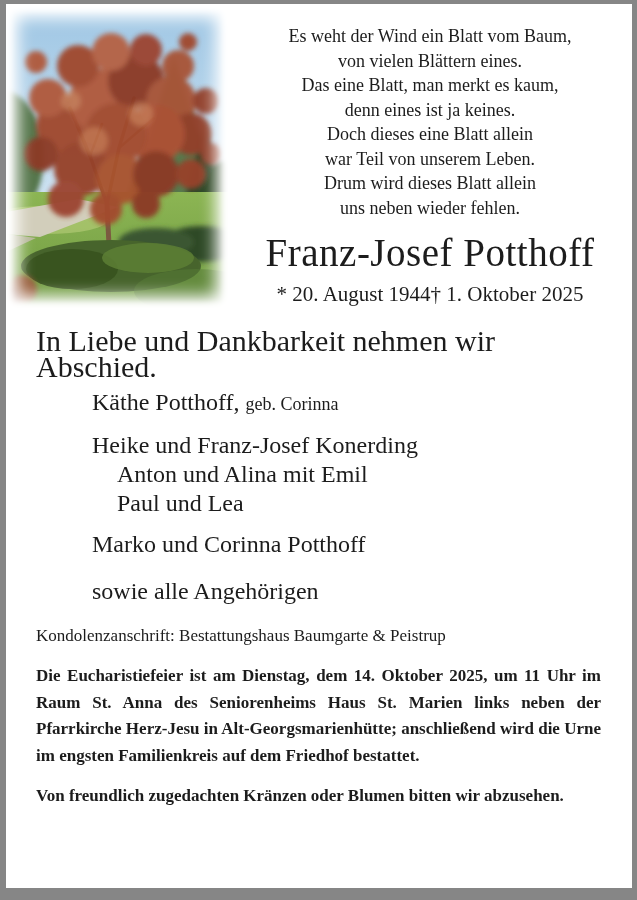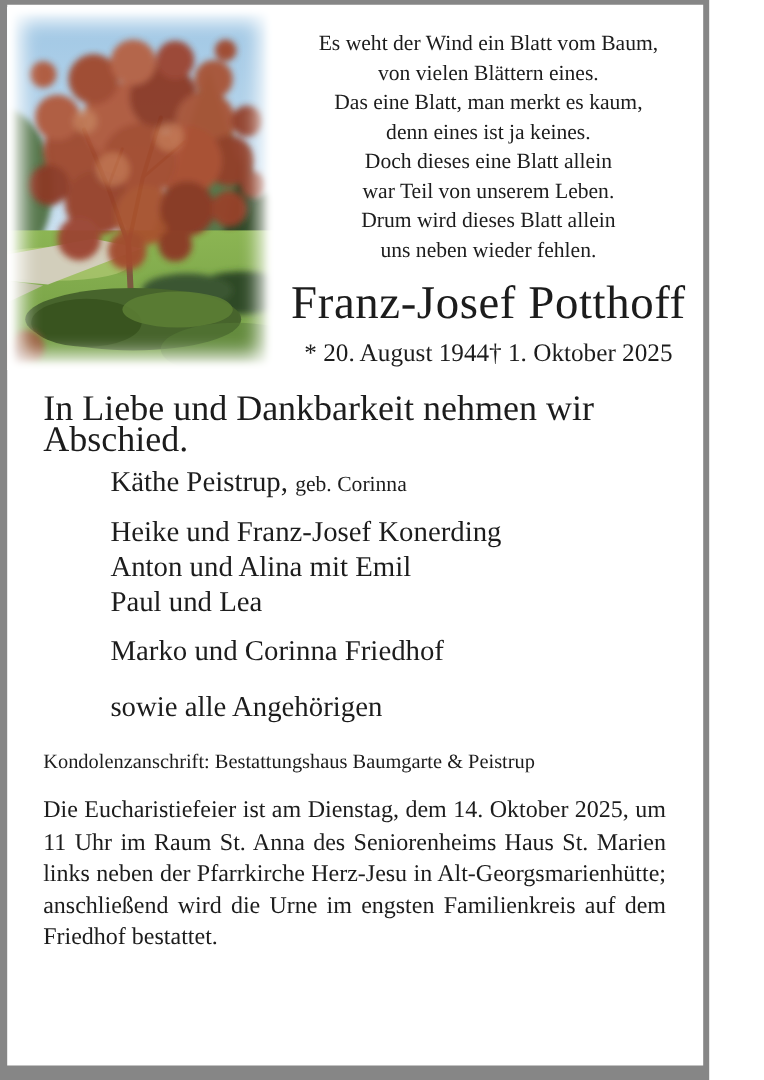--- a/index.html
+++ b/index.html
@@ -1,17 +1,17 @@
 <!DOCTYPE html>
 <html lang="de"><head>
 <meta charset="utf-8">
 <style>
   html,body{margin:0;padding:0;background:#ffffff;}
   .page{
-    width:591px;height:900px;box-sizing:border-box;
+    width:637px;height:900px;box-sizing:border-box;
     border-style:solid;border-color:#868686;
     border-width:4px 5px 12px 6px;
     background:#ffffff;position:relative;overflow:hidden;
     font-family:"Liberation Serif","DejaVu Serif",serif;
     color:#1c1c1c;
   }
   .header{display:flex;height:308px;}
   .photo{
     width:222px;height:302px;margin-top:2px;flex-shrink:0;
     position:relative;background:#ffffff;
@@ -30,26 +30,27 @@
     font-size:39px;font-weight:normal;margin:12px 0 0 0;
     line-height:1.1;white-space:nowrap;letter-spacing:0.5px;
   }
   .dates{margin-top:7px;font-size:21px;display:flex;gap:0;white-space:nowrap;}
   .content{padding:0 31px 0 30px;}
   .intro{font-size:30px;line-height:26px;margin:16px 0 0 0;}
   .mourners{margin:8px 0 0 56px;font-size:24px;line-height:29px;}
   .mourners .group{margin-top:12px;}
   .mourners .group:first-child{margin-top:0;}
   .mourners .group.last{margin-top:18px;}
-  .mourners .child{}
+  .mourners .child{margin-left:25px;}
   .small{font-size:18px;}
   .condolence{font-size:17px;line-height:23px;margin:18px 0 12px 0;}
   .para{
-    font-size:20px;line-height:26.5px;margin:16px 0 0 0;
+    font-size:17px;line-height:26.5px;margin:16px 0 0 0;
     text-align:justify;
+    font-weight:bold;
   }
   .para.flowers{margin-top:14px;}
 </style>
 </head>
 <body>
 
 <div class="page">
 
   <div class="header">
 
@@ -159,35 +160,36 @@
     </div>
 
   </div>
 
   <div class="content">
 
     <p class="intro">In Liebe und Dankbarkeit nehmen wir Abschied.</p>
 
     <div class="mourners">
       <div class="group">
-        <div class="main"><span>Käthe Peistrup,</span> <span class="small">geb. Corinna</span></div>
+        <div class="main"><span>Käthe Potthoff,</span> <span class="small">geb. Corinna</span></div>
       </div>
       <div class="group">
         <div class="main">Heike und Franz-Josef Konerding</div>
         <div class="child">Anton und Alina mit Emil</div>
         <div class="child">Paul und Lea</div>
       </div>
       <div class="group">
-        <div class="main">Marko und Corinna Friedhof</div>
+        <div class="main">Marko und Corinna Potthoff</div>
       </div>
       <div class="group last">
         <div class="main">sowie alle Angehörigen</div>
       </div>
     </div>
 
     <p class="condolence"><span>Kondolenzanschrift: Bestattungshaus Baumgarte &amp; Peistrup</span><br></p>
 
     <p class="para">Die Eucharistiefeier ist am Dienstag, dem 14. Oktober 2025, um 11 Uhr im Raum St. Anna des Seniorenheims Haus St. Marien links neben der Pfarrkirche Herz-Jesu in Alt-Georgsmarienhütte; anschließend wird die Urne im engsten Familienkreis auf dem Friedhof bestattet.</p>
 
+    <p class="para flowers">Von freundlich zugedachten Kränzen oder Blumen bitten wir abzusehen.</p>
 
   </div>
 
 </div>
 
 </body></html>

